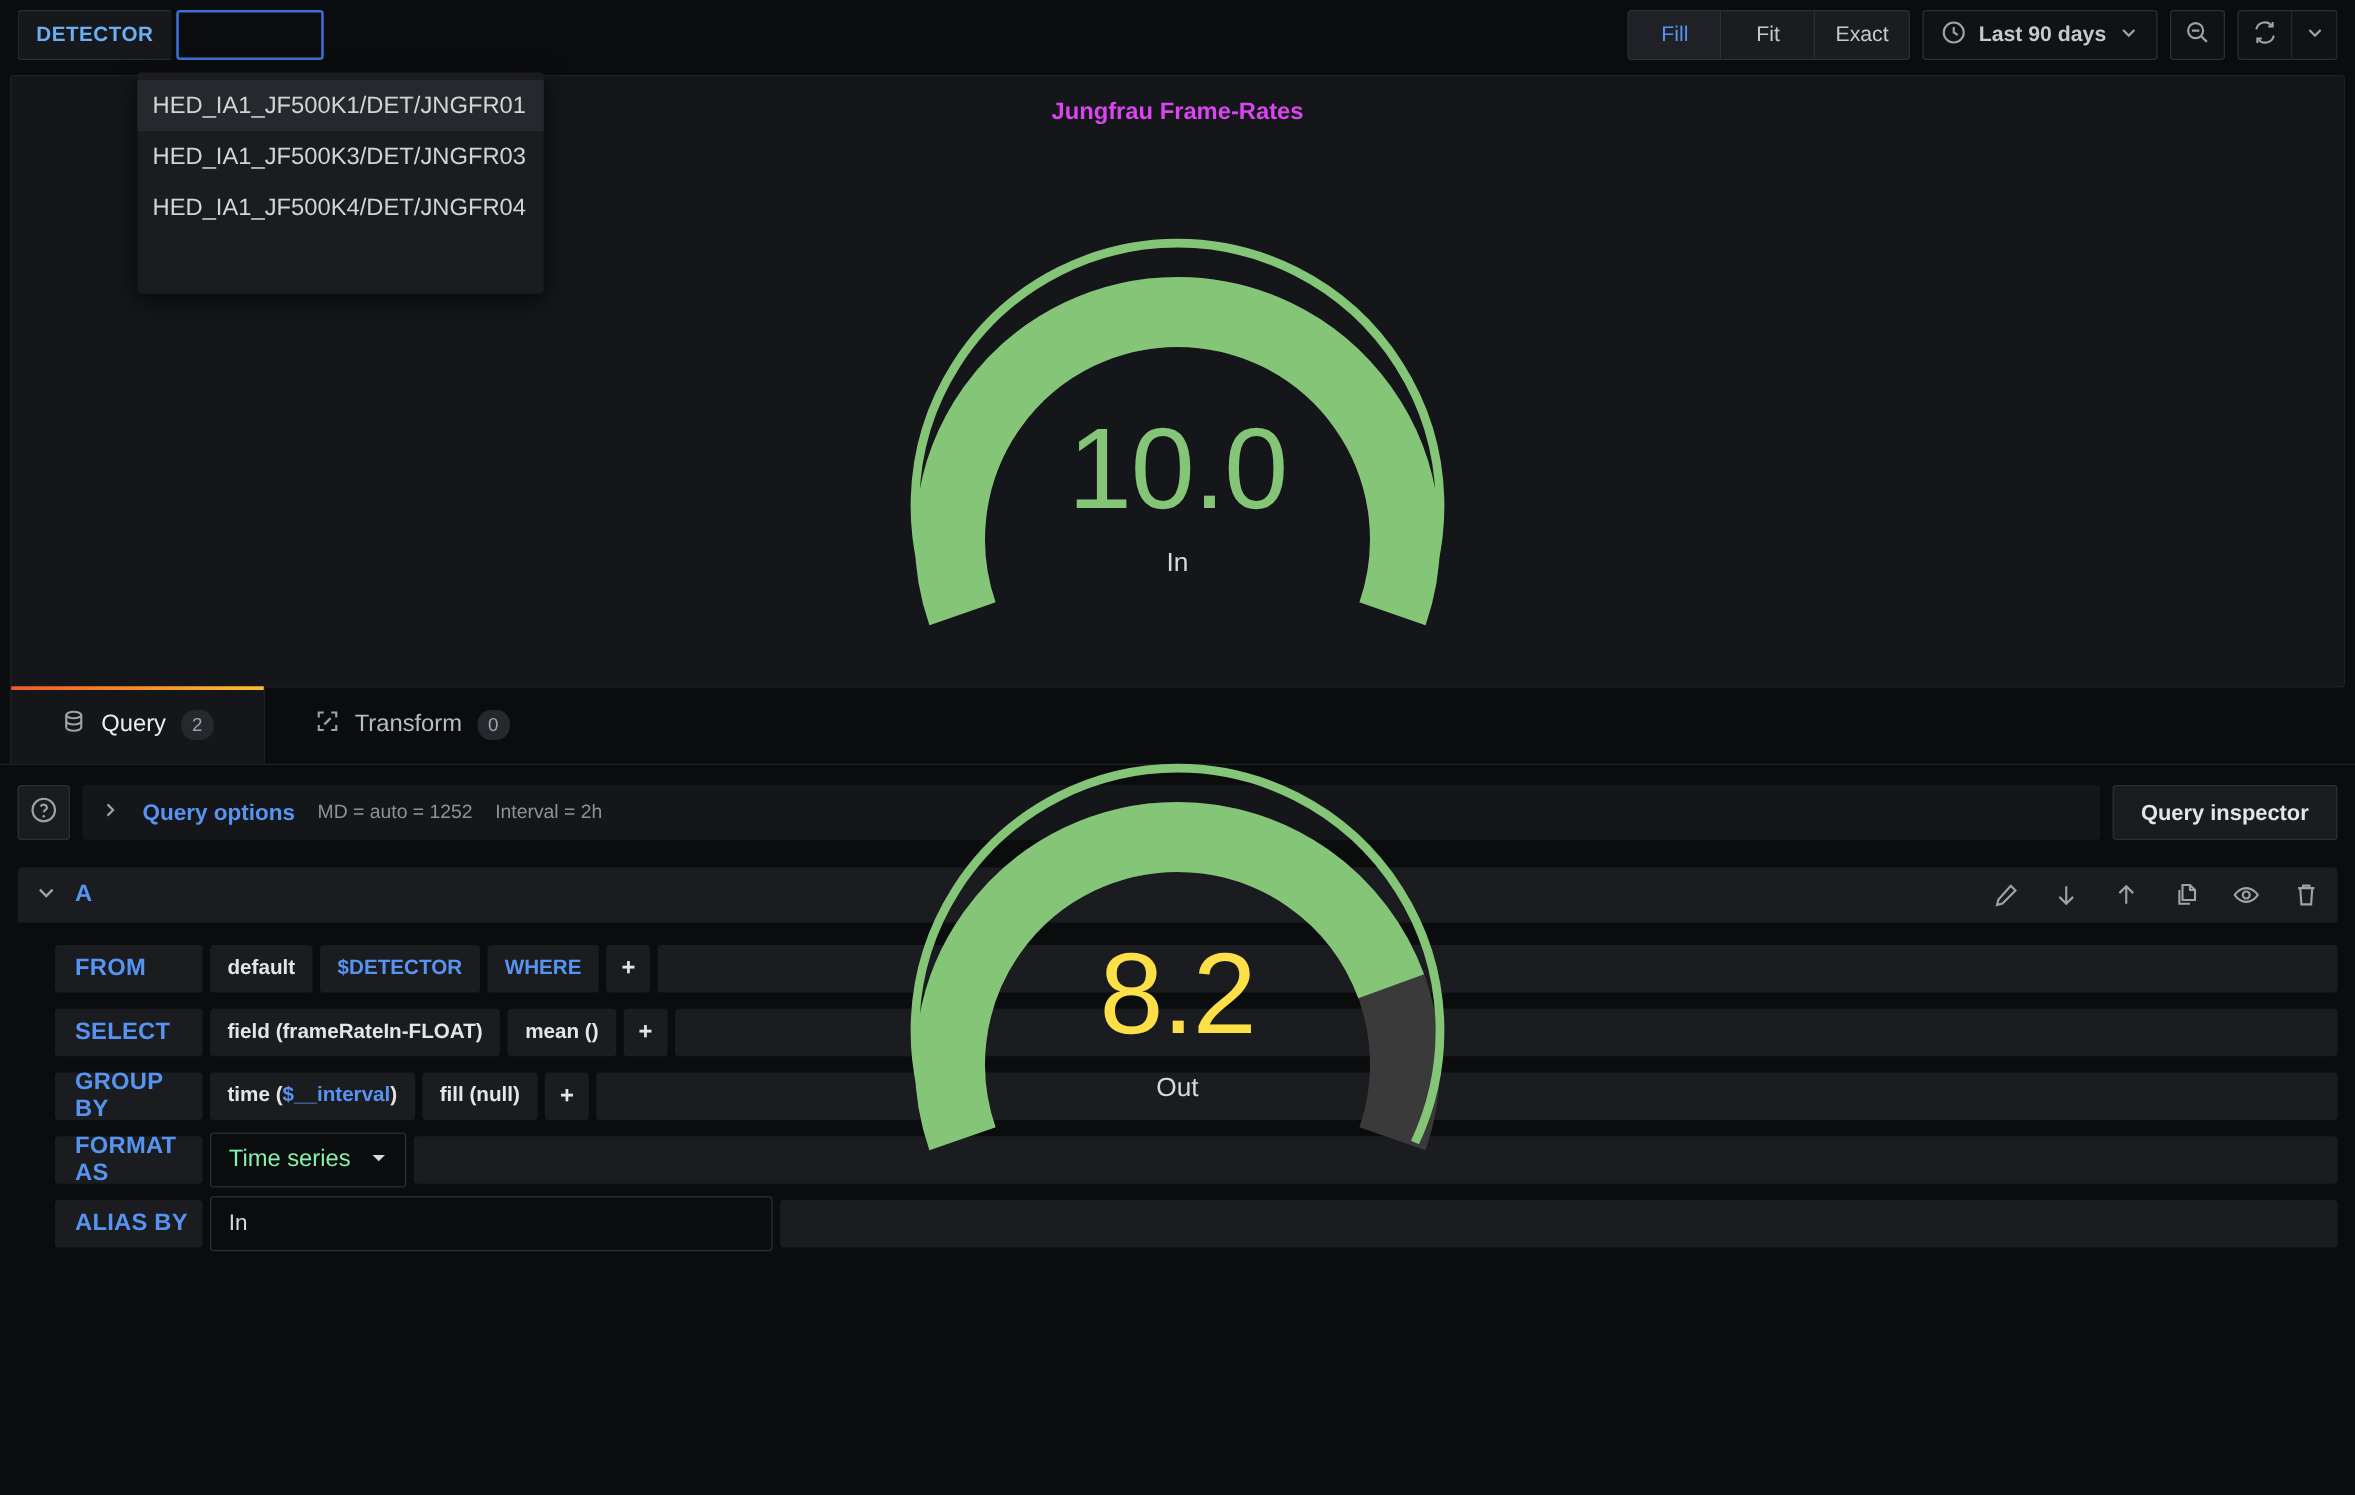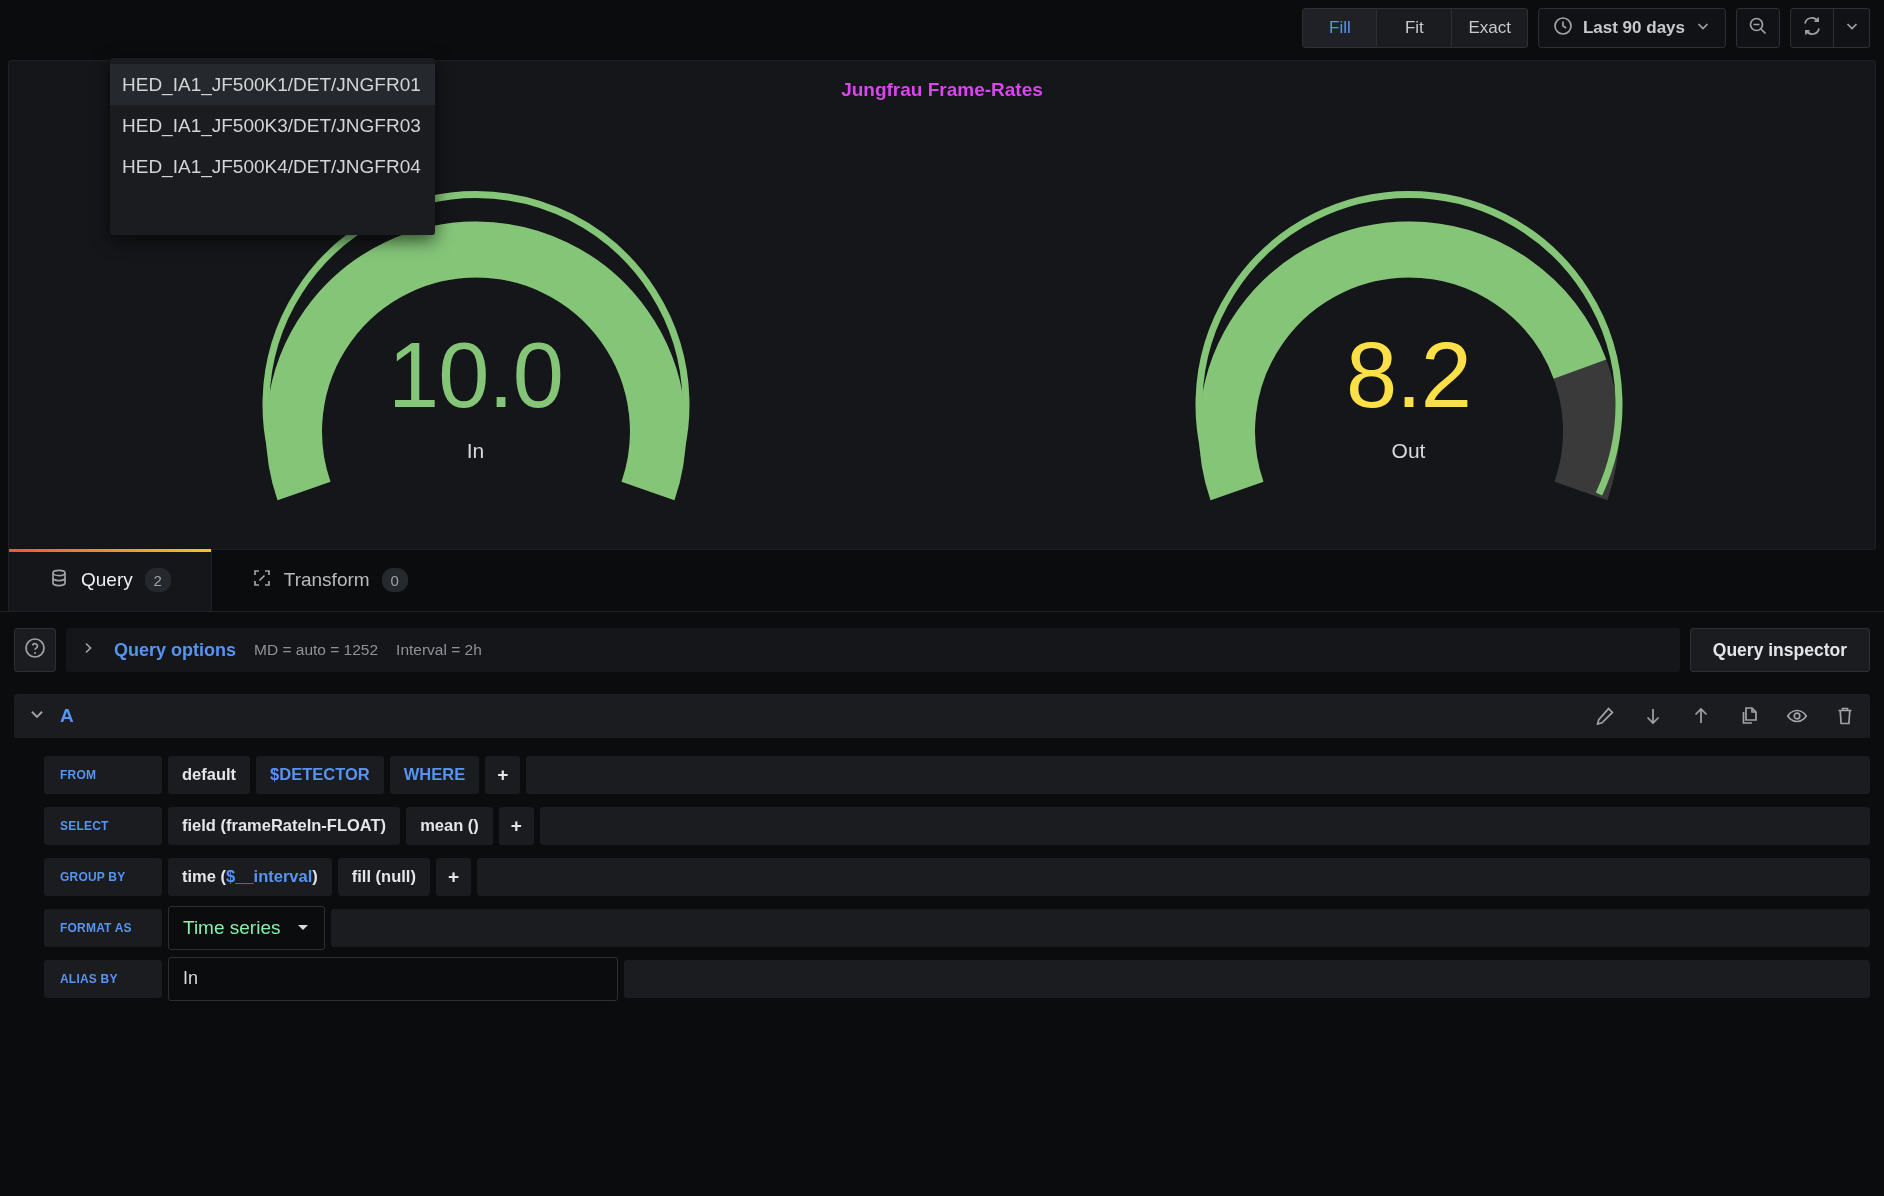--- a/index.html
+++ b/index.html
@@ -130,22 +130,24 @@
   .panel-title {
     text-align: center;
     color: #d946ef;
     font-size: 19px;
     font-weight: 600;
     padding-top: 18px;
   }
   .gauges {
     display: flex;
     justify-content: space-around;
+    align-items: center;
     height: 430px;
     margin-top: -10px;
+    flex-direction: column;
   }
   .gauge { position: relative; width: 600px; height: 420px; }
   .gauge svg { display: block; }
   .gauge-value {
     position: absolute;
     left: 0; right: 0;
     top: 232px;
     text-align: center;
     font-size: 92px;
     font-weight: 400;
@@ -259,21 +261,21 @@
 
   .editor { margin: 0 14px; padding: 14px 0 0 30px; }
   .erow { display: flex; align-items: center; height: 45px; margin-bottom: 6px; }
   .ekey {
     width: 118px; height: 38px;
     background: #1b1c20;
     border-radius: 3px;
     display: flex; align-items: center;
     padding-left: 16px;
     color: #5794f2;
-    font-size: 12px; font-weight: 600;
+    font-size: 19px; font-weight: 600;
     letter-spacing: .2px;
   }
   .seg {
     height: 38px;
     background: #1b1c20;
     border-radius: 3px;
     display: flex; align-items: center;
     padding: 0 14px;
     margin-left: 6px;
     color: #e3e5e8;
@@ -314,20 +316,24 @@
     font-size: 18px;
     padding: 0 14px;
     outline: none;
     font-family: "Liberation Sans", sans-serif;
   }
 </style>
 </head>
 <body>
 
 <div class="topbar">
+  <div class="var-group">
+    <div class="var-label">DETECTOR</div>
+    <input class="var-input" value="" placeholder="" style="">
+  </div>
 
   <div class="toolbar-right">
     <div class="seg-group">
       <div class="seg-btn active">Fill</div>
       <div class="seg-btn">Fit</div>
       <div class="seg-btn">Exact</div>
     </div>
 
     <div class="timepicker">
       <span>

